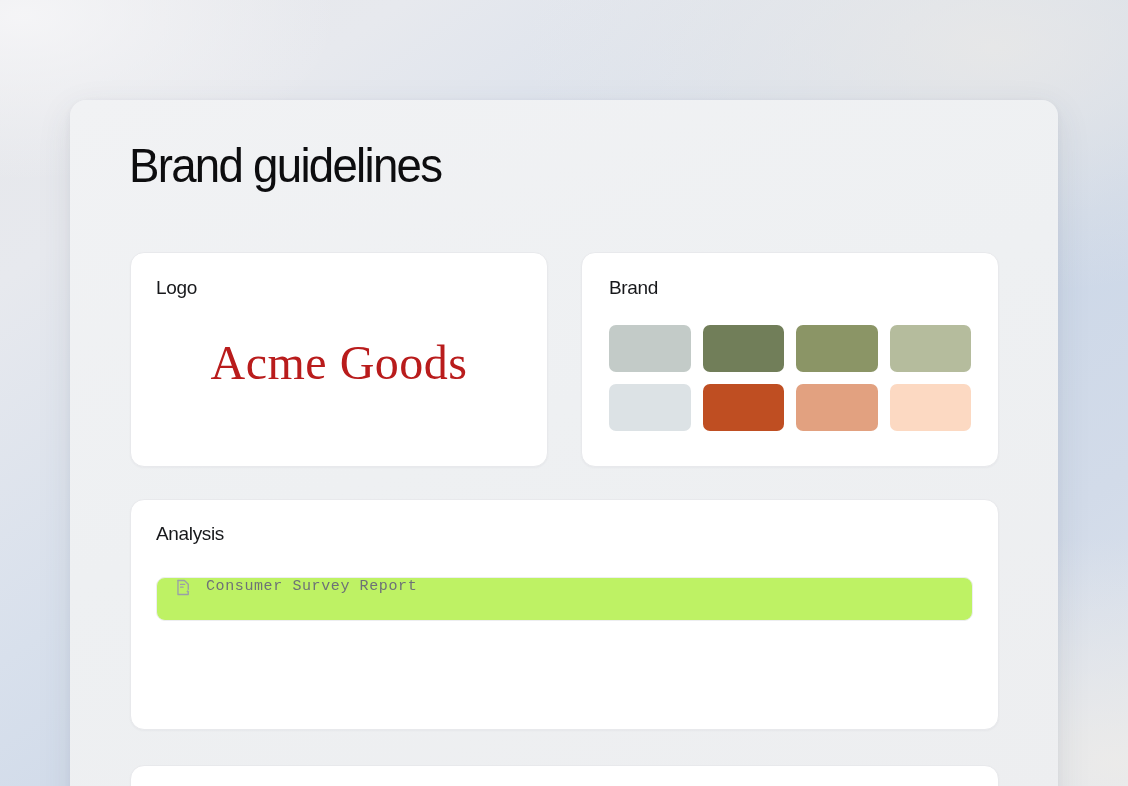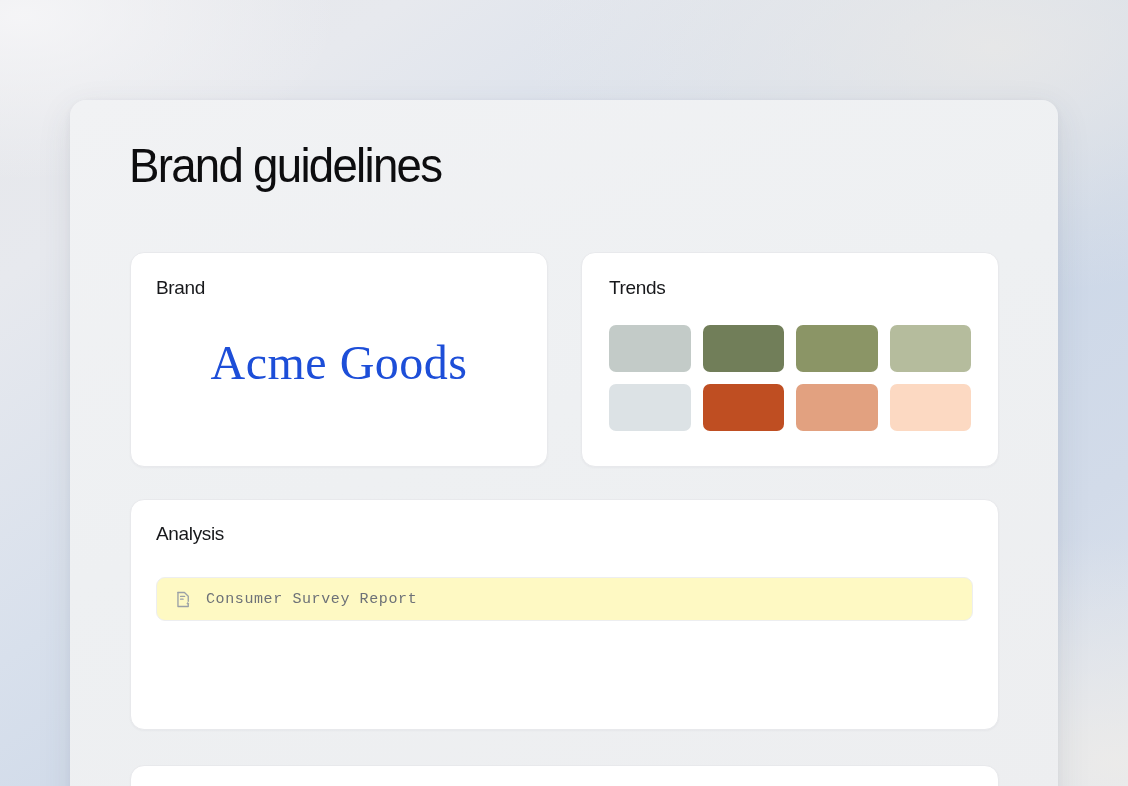--- a/index.html
+++ b/index.html
@@ -94,21 +94,21 @@
   }
   .logo-wordmark {
     position: absolute;
     left: 0;
     right: 0;
     top: 82px;
     text-align: center;
     font-family: "Liberation Serif", serif;
     font-size: 48px;
     letter-spacing: 0.5px;
-    color: #1d4ed8;
+    color: #b91c1c;
     white-space: nowrap;
   }
 
   
   .card-colors {
     left: 511px;
     top: 152px;
     width: 418px;
     height: 215px;
   }
@@ -149,25 +149,24 @@
     position: absolute;
     left: 25px;
     right: 25px;
     top: 77px;
     display: flex;
     flex-direction: column;
     gap: 14px;
   }
   .doc-row {
     display: flex;
-    align-items: center;
     gap: 13px;
     height: 44px;
-    padding: 16px 17px;
-    background: #fef9c3;
+    padding: 0 17px;
+    background: #bef264;
     border: 1px solid #edeef0;
     border-radius: 9px;
   }
   .doc-row .row-label {
     font-family: "Liberation Mono", "DejaVu Sans Mono", monospace;
     font-size: 15px;
     letter-spacing: 0.6px;
     color: #6d7177;
     white-space: nowrap;
   }
@@ -191,26 +190,26 @@
 </head>
 <body>
 
 <div class="bg-wash"></div>
 
 <div class="panel">
 
   <h1 class="page-title">Brand guidelines</h1>
 
   <section class="card card-logo">
-    <div class="card-title">Brand</div>
+    <div class="card-title">Logo</div>
     <div class="logo-wordmark">Acme Goods</div>
   </section>
 
   <section class="card card-colors">
-    <div class="card-title">Trends</div>
+    <div class="card-title">Brand</div>
     <div class="swatch-grid">
       <div class="swatch" title="#c3cbc8" style="background: rgb(195, 203, 200);"></div>
       <div class="swatch" title="#717e59" style="background: rgb(113, 126, 89);"></div>
       <div class="swatch" title="#8b9566" style="background: rgb(139, 149, 102);"></div>
       <div class="swatch" title="#b5bc9d" style="background: rgb(181, 188, 157);"></div>
       <div class="swatch" title="#dce2e5" style="background: rgb(220, 226, 229);"></div>
       <div class="swatch" title="#bf4e22" style="background: rgb(191, 78, 34);"></div>
       <div class="swatch" title="#e2a180" style="background: rgb(226, 161, 128);"></div>
       <div class="swatch" title="#fcd9c2" style="background: rgb(252, 217, 194);"></div>
     </div>

